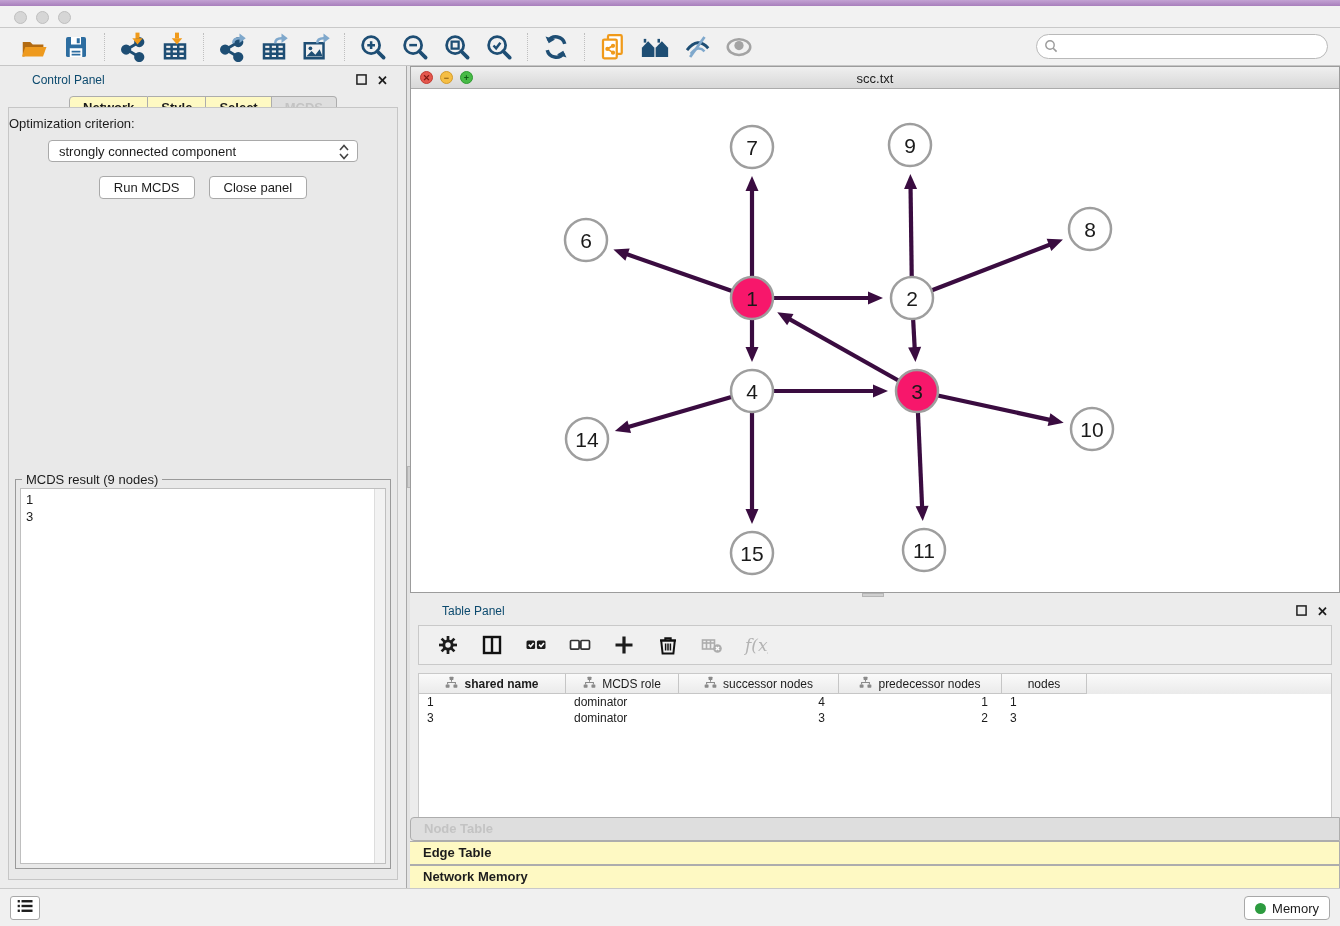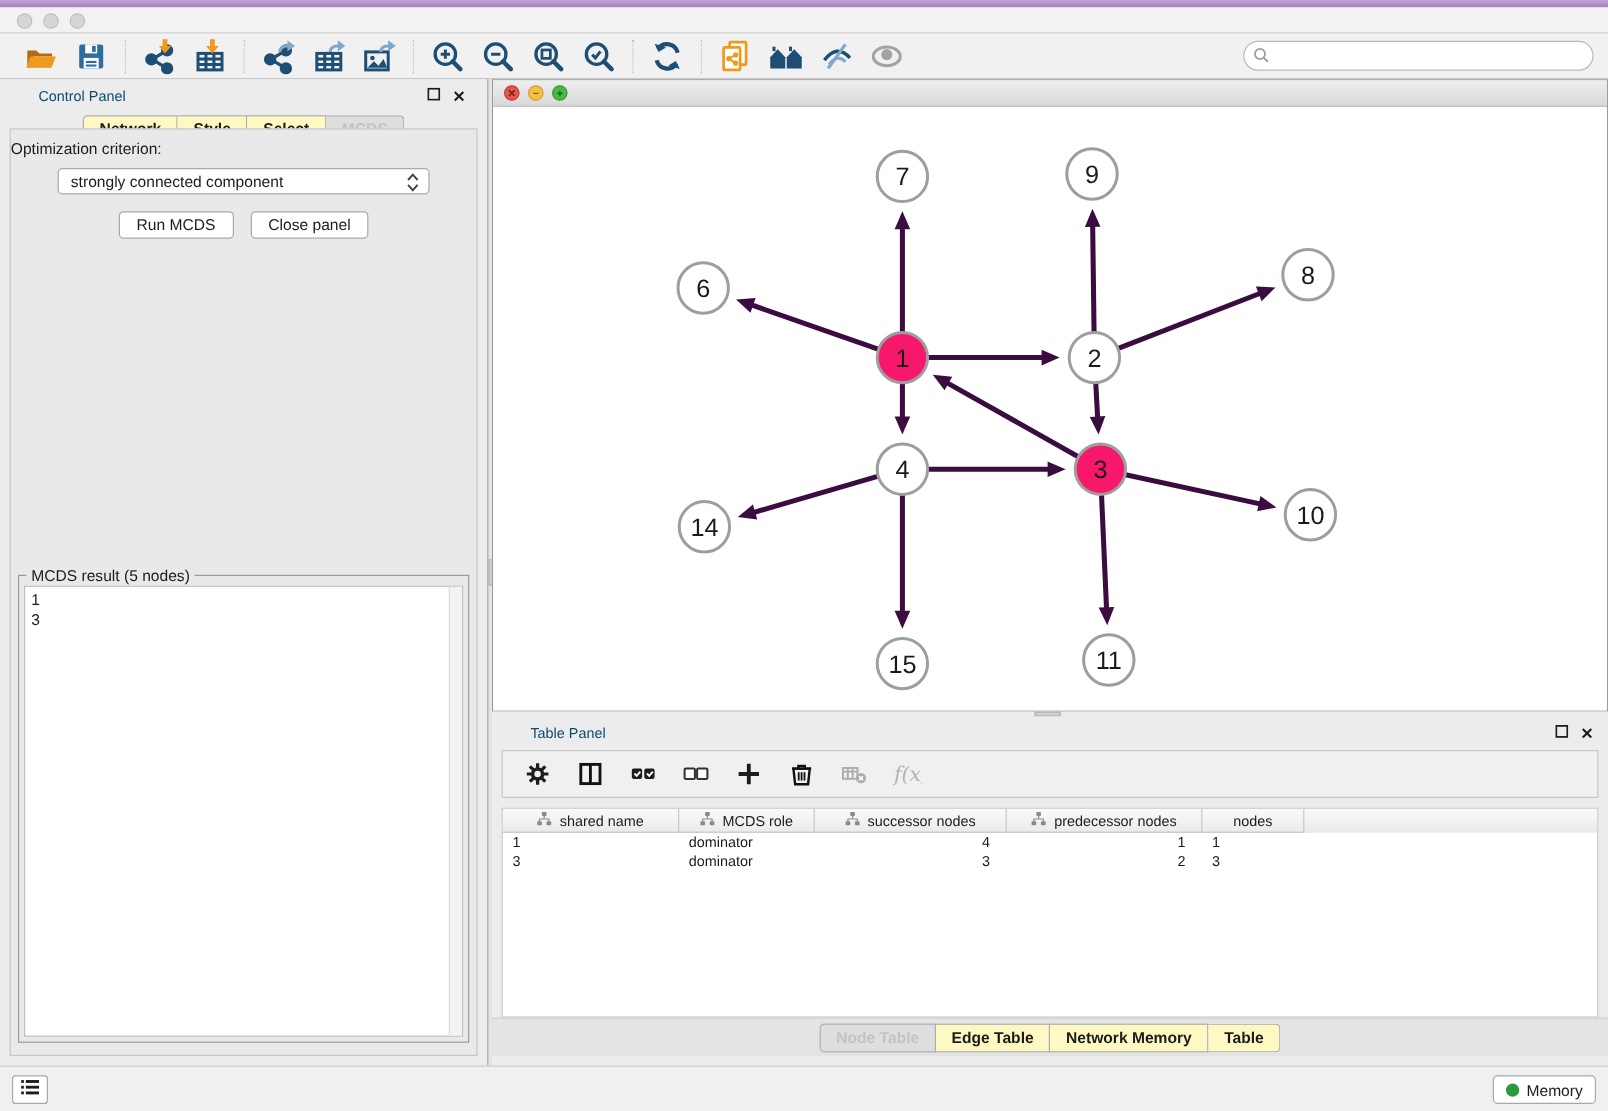--- a/index.html
+++ b/index.html
@@ -356,40 +356,41 @@
               <path d="M2 6 l4-4.5 4 4.5" fill="none" stroke="#444" stroke-width="1.6"></path>
               <path d="M2 10 l4 4.5 4-4.5" fill="none" stroke="#444" stroke-width="1.6"></path>
             </svg>
         </span>
       </div>
       <div class="btn-row">
         <button class="push-btn">Run MCDS</button>
         <button class="push-btn">Close panel</button>
       </div>
       <div class="mcds-box">
-        <span class="mcds-legend">MCDS result (5 nodes)</span>
+        <span class="mcds-legend">MCDS result (9 nodes)</span>
         <div class="mcds-text" id="mcds-result-text">1
 3
           <div class="mcds-scroll"></div>
         </div>
       </div>
     </div>
   </div>
 
   <div class="v-split">
       <div class="grip"></div>
     </div>
 
   <div class="net-window">
     <div class="net-titlebar">
       <div class="net-lights">
         <div class="light red">✕</div>
         <div class="light yellow">−</div>
         <div class="light green">+</div>
       </div>
+      <div class="net-title">scc.txt</div>
     </div>
     <div class="net-canvas">
       <svg id="graph-svg" width="928" height="503" viewBox="0 0 928 503">
           <line x1="341" y1="209" x2="341" y2="100" stroke="#3A0C40" stroke-width="4.2"></line>
           <polygon points="341,87 347.5,102 334.5,102" fill="#3A0C40"></polygon>
           <line x1="341" y1="209" x2="214.64949276905656" y2="164.85343723256193" stroke="#3A0C40" stroke-width="4.2"></line>
           <polygon points="202.37703072149142,160.56546856534038 218.68154818690812,159.37689369604422 214.39357951968657,171.64935574360933" fill="#3A0C40"></polygon>
           <line x1="341" y1="209" x2="459" y2="209" stroke="#3A0C40" stroke-width="4.2"></line>
           <polygon points="472,209 457,215.5 457,202.5" fill="#3A0C40"></polygon>
           <line x1="341" y1="209" x2="341" y2="260" stroke="#3A0C40" stroke-width="4.2"></line>
@@ -521,21 +522,21 @@
           </svg>
         </span>
         <span class="tp-btn">
           <svg width="24" height="24" viewBox="0 0 24 24">
             <text x="1" y="17.5" font-family="DejaVu Serif, serif" font-style="italic" font-size="17" fill="#B3B3B3">f(x)</text>
           </svg>
         </span>
       </div>
     <div class="data-table">
       <div class="thead" id="table-head">
-          <div class="th" style="width: 147px;">
+          <div class="th" style="width: 147px; font-weight: bold;">
             <span><svg width="13" height="13" viewBox="0 0 20 20">
                 <g fill="#8A8A8A">
                   <rect x="7" y="1" width="6" height="5" rx="1"></rect>
                   <rect x="1" y="13" width="6" height="5" rx="1"></rect>
                   <rect x="13" y="13" width="6" height="5" rx="1"></rect>
                 </g>
                 <path d="M10 6 v3 M4 13 v-3 h12 v3" stroke="#8A8A8A" stroke-width="1.6" fill="none"></path>
               </svg></span>
             <span>shared name</span>
           </div>
@@ -587,21 +588,21 @@
           <div class="trow">
             <div class="td" style="width: 147px;">3</div>
             <div class="td" style="width: 113px;">dominator</div>
             <div class="td right" style="width: 160px;">3</div>
             <div class="td right" style="width: 163px;">2</div>
             <div class="td" style="width: 85px;">3</div>
           </div>
         </div>
     </div>
     <div class="tp-tabs-strip">
-      <div class="tabs-row" style="position:static;" id="tp-tabs">
+      <div class="tabs-row" style="position:static;flex-direction:column;" id="tp-tabs">
           <div class="tab selected">Node Table</div>
           <div class="tab">Edge Table</div>
           <div class="tab">Network Memory</div>
           <div class="tab">Table</div>
         </div>
     </div>
   </div>
 
   <div class="status-bar">
     <div class="list-btn">

